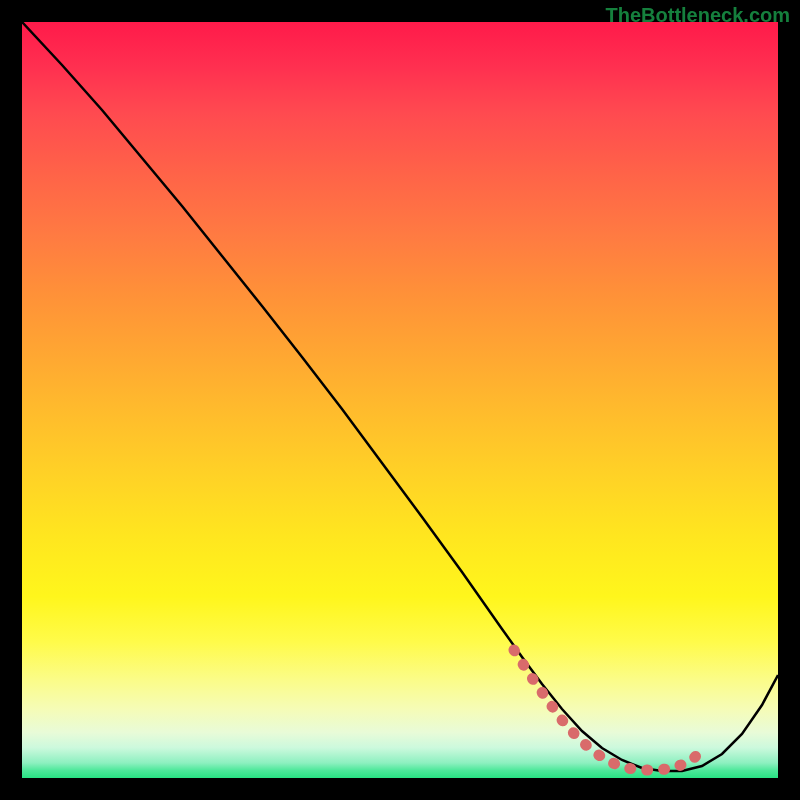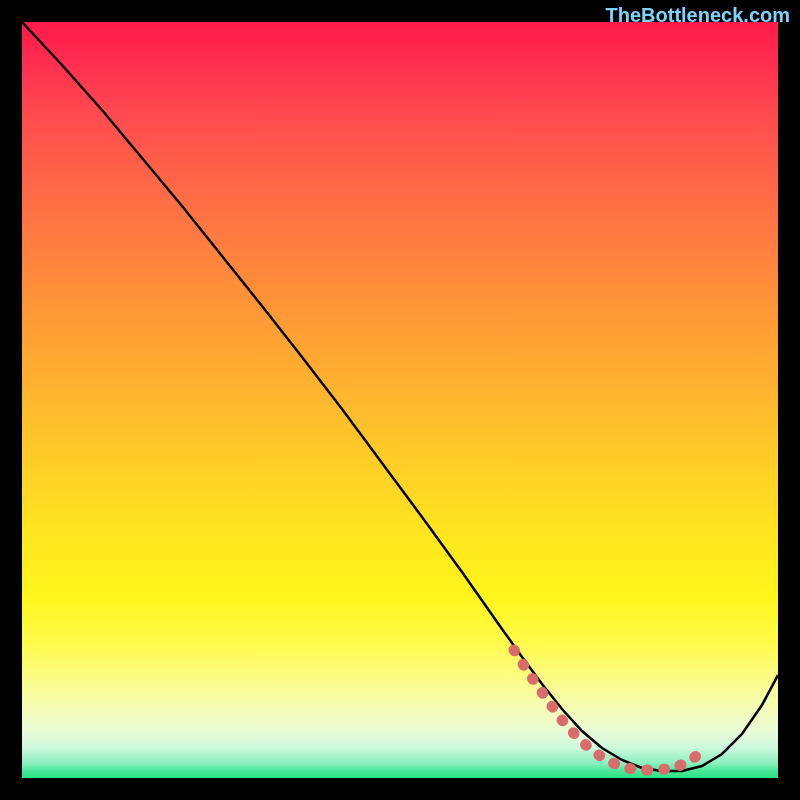--- a/index.html
+++ b/index.html
@@ -11,21 +11,21 @@
       width: 800px;
       height: 800px;
       background: #000;
       position: relative;
       font-family: Arial, sans-serif;
     }
     .watermark {
       position: absolute;
       top: 4px;
       right: 10px;
-      color: #7dd3fc;
+      color: #15803d;
       font-size: 20px;
       font-weight: bold;
       z-index: 10;
     }
     .chart-border {
       position: absolute;
       top: 19px;
       left: 19px;
       width: 762px;
       height: 762px;

